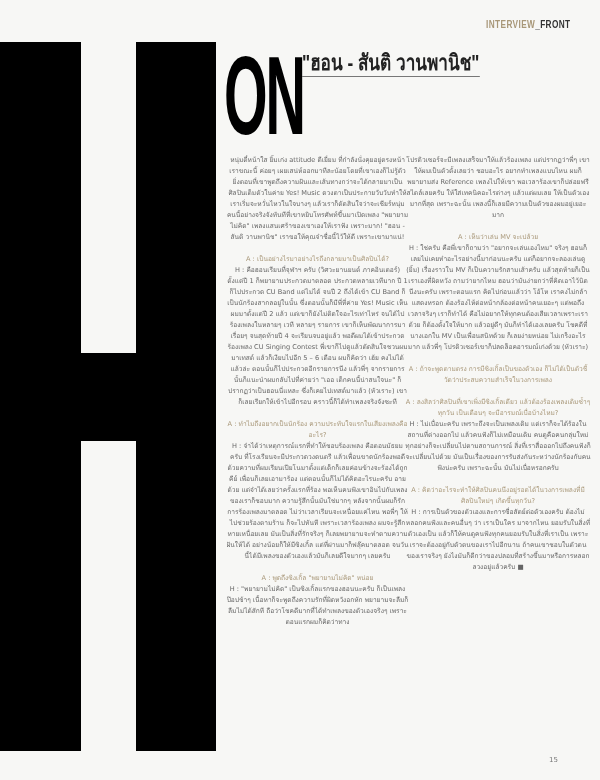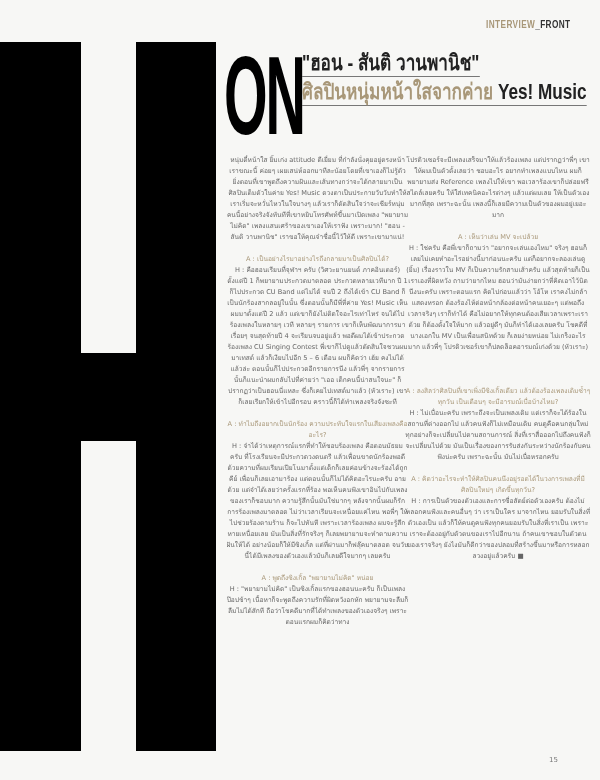--- a/index.html
+++ b/index.html
@@ -57,21 +57,20 @@
 <div class="big-h">
   <div class="bar-left"></div>
   <div class="cross"></div>
   <div class="bar-right"></div>
 </div>
 
 <div class="big-on">ON</div>
 
 <div class="headline">
   <div><span class="line1">"ฮอน - สันติ วานพานิช"</span></div>
-  <div><span class="line2"><span class="accent">ศิลปินหนุ่มหน้าใสจากค่าย</span> <span class="dark">Yes! Music</span></span></div>
 </div>
 
 <div class="col left">
   <p>หนุ่มตี๋หน้าใส ยิ้มเก่ง attitude ดีเยี่ยม ที่กำลังนั่งคุยอยู่ตรงหน้าเราขณะนี้ ค่อยๆ เผยเสน่ห์ออกมาทีละน้อยโดยที่เขาเองก็ไม่รู้ตัว ยิ่งตอนที่เขาพูดถึงความฝันและเส้นทางกว่าจะได้กลายมาเป็นศิลปินเต็มตัวในค่าย Yes! Music ดวงตาเป็นประกายวับวับทำให้เราเริ่มจะหวั่นไหวในใจบางๆ แล้วเราก็ตัดสินใจว่าจะเชียร์หนุ่มคนนี้อย่างจริงจังทันทีที่เขาหยิบโทรศัพท์ขึ้นมาเปิดเพลง "พยายามไม่คิด" เพลงแสนเศร้าของเขาเองให้เราฟัง เพราะมาก! "ฮอน - สันติ วานพานิช" เราขอให้คุณจำชื่อนี้ไว้ให้ดี เพราะเขามาแน่!</p>
   <p>
     <span class="q">A : เป็นอย่างไรมาอย่างไรถึงกลายมาเป็นศิลปินได้?</span><br>
     <span>H : คือฮอนเรียนที่จุฬาฯ ครับ (วิศวะยานยนต์ ภาคอินเตอร์) ตั้งแต่ปี 1 ก็พยายามประกวดมาตลอด ประกวดหลายเวทีมาก ปี 1 ก็ไปประกวด CU Band แต่ไม่ได้ จนปี 2 ถึงได้เข้า CU Band ก็เป็นนักร้องสากลอยู่ในนั้น ซึ่งตอนนั้นก็มีพี่ที่ค่าย Yes! Music เห็นผมมาตั้งแต่ปี 2 แล้ว แต่เขาก็ยังไม่ติดใจอะไรเท่าไหร่ จนได้ไปร้องเพลงในหลายๆ เวที หลายๆ รายการ เขาก็เห็นพัฒนาการมาเรื่อยๆ จนสุดท้ายปี 4 จะเรียนจบอยู่แล้ว พอดีผมได้เข้าประกวดร้องเพลง CU Singing Contest พี่เขาก็ไปดูแล้วตัดสินใจชวนผมมาเทสต์ แล้วก็เงียบไปอีก 5 – 6 เดือน ผมก็คิดว่า เฮ้ย คงไม่ได้แล้วล่ะ ตอนนั้นก็ไปประกวดอีกรายการนึง แล้วพี่ๆ จากรายการนั้นก็แนะนำผมกลับไปที่ค่ายว่า "เออ เด็กคนนี้น่าสนใจนะ" ก็ปรากฏว่าเป็นฮอนนี่แหละ ซึ่งก็เคยไปเทสต์มาแล้ว (หัวเราะ) เขาก็เลยเรียกให้เข้าไปอีกรอบ คราวนี้ก็ได้ทำเพลงจริงจังซะที</span>
   </p>
   <p>
     <span class="q">A : ทำไมถึงอยากเป็นนักร้อง ความประทับใจแรกในเสียงเพลงคืออะไร?</span><br>
@@ -83,21 +82,21 @@
   </p>
 </div>
 
 <div class="col right">
   <p>โปรดิวเซอร์จะมีเพลงเสร็จมาให้แล้วร้องเพลง แต่ปรากฏว่าพี่ๆ เขาให้ผมเป็นตัวตั้งเลยว่า ชอบอะไร อยากทำเพลงแบบไหน ผมก็พยายามส่ง Reference เพลงไปให้เขา พอเวลาร้องเขาก็ปล่อยฟรีสไตล์เลยครับ ให้ใส่เทคนิคอะไรต่างๆ แล้วแต่ผมเลย ให้เป็นตัวเองมากที่สุด เพราะฉะนั้น เพลงนี้ก็เลยมีความเป็นตัวของผมอยู่เยอะมาก</p>
   <p>
     <span class="q">A : เห็นว่าเล่น MV จะเปล้วย</span><br>
     <span>H : ใช่ครับ คือพี่เขาก็ถามว่า "อยากจะเล่นเองไหม" จริงๆ ฮอนก็เลยไม่เคยทำอะไรอย่างนี้มาก่อนนะครับ แต่ก็อยากจะลองเล่นดู (ยิ้ม) เรื่องราวใน MV ก็เป็นความรักสามเส้าครับ แล้วสุดท้ายก็เป็นเราเองที่ผิดหวัง ถามว่ายากไหม ฮอนว่ามันง่ายกว่าที่คิดเอาไว้นิดนึงนะครับ เพราะตอนแรก คิดไปก่อนแล้วว่า โอ้โห เราคงไม่กล้าแสดงหรอก ต้องร้องไห้ต่อหน้ากล้องต่อหน้าคนเยอะๆ แต่พอถึงเวลาจริงๆ เราก็ทำได้ คือไม่อยากให้ทุกคนต้องเสียเวลาเพราะเราด้วย ก็ต้องตั้งใจให้มาก แล้วอยู่ดีๆ มันก็ทำได้เองเลยครับ โชคดีที่นางเอกใน MV เป็นเพื่อนสนิทด้วย ก็เลยง่ายหน่อย ไม่เกร็งอะไรมาก แล้วพี่ๆ โปรดิวเซอร์เขาก็ปลดล็อคอารมณ์เก่งด้วย (หัวเราะ)</span>
   </p>
   <p>
-    <br>
+    <span class="q">A : ถ้าจะพูดตามตรง การมีซิงเกิ้ลเป็นของตัวเอง ก็ไม่ได้เป็นตัวชี้วัดว่าประสบความสำเร็จในวงการเพลง</span><br>
   </p>
   <p>
     <span class="q">A : ลงสิลว่าศิลปินที่เขาเพิ่งมีซิงเกิ้ลเดียว แล้วต้องร้องเพลงเดิมซ้ำๆ ทุกวัน เป็นเดือนๆ จะมีอารมณ์เบื่อบ้างไหม?</span><br>
     <span>H : ไม่เบื่อนะครับ เพราะถึงจะเป็นเพลงเดิม แต่เราก็จะได้ร้องในสถานที่ต่างออกไป แล้วคนฟังก็ไม่เหมือนเดิม คนดูคือคนกลุ่มใหม่ ทุกอย่างก็จะเปลี่ยนไปตามสถานการณ์ สิ่งที่เราสื่อออกไปถึงคนฟังก็จะเปลี่ยนไปด้วย มันเป็นเรื่องของการรับส่งกันระหว่างนักร้องกับคนฟังน่ะครับ เพราะฉะนั้น มันไม่เบื่อหรอกครับ</span>
   </p>
   <p>
     <span class="q">A : คิดว่าอะไรจะทำให้ศิลปินคนนึงอยู่รอดได้ในวงการเพลงที่มีศิลปินใหม่ๆ เกิดขึ้นทุกวัน?</span><br>
     <span>H : การเป็นตัวของตัวเองและการซื่อสัตย์ต่อตัวเองครับ ต้องไม่หลอกคนฟังและคนอื่นๆ ว่า เราเป็นใคร มาจากไหน ยอมรับในสิ่งที่ตัวเองเป็น แล้วก็ให้คนดูคนฟังทุกคนยอมรับในสิ่งที่เราเป็น เพราะเราจะต้องอยู่กับตัวตนของเราไปอีกนาน ถ้าคนเขาชอบในตัวตนของเราจริงๆ ยังไงมันก็ดีกว่าของปลอมที่สร้างขึ้นมาหรือการหลอกลวงอยู่แล้วครับ ■</span>
   </p>
 </div>

